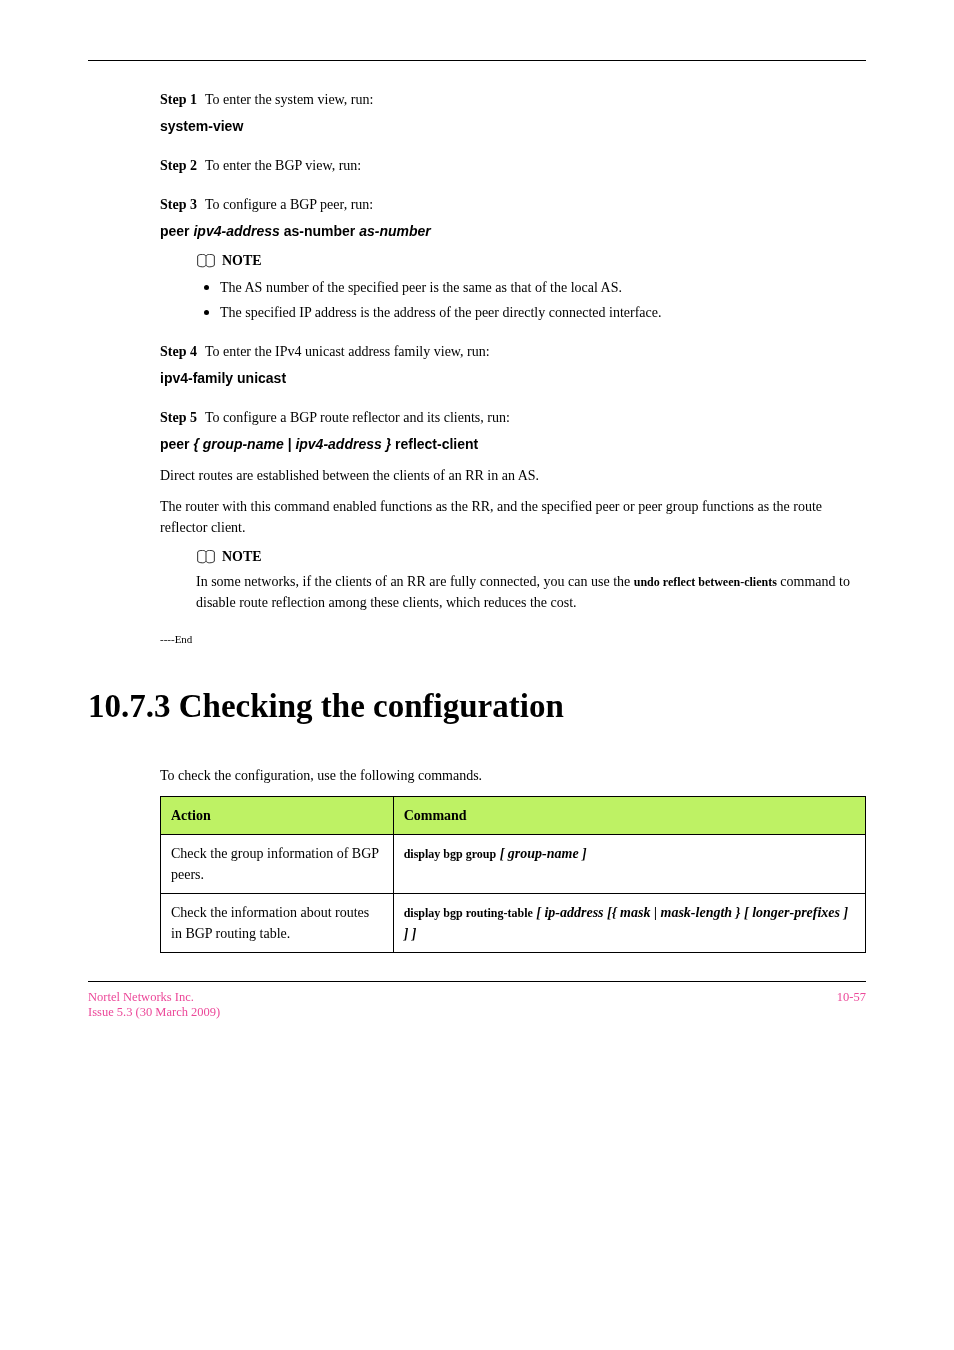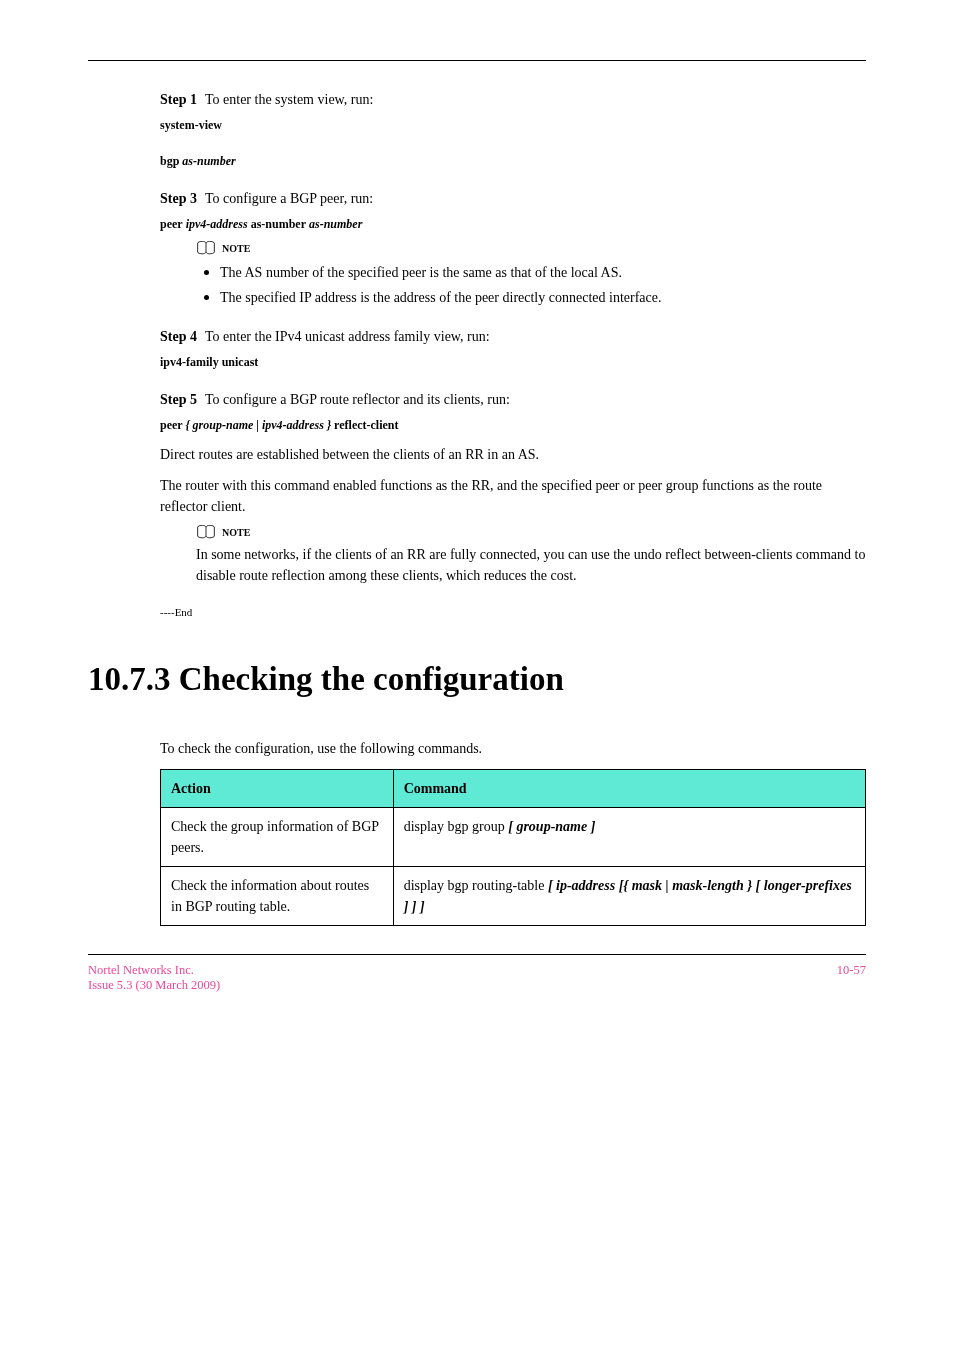--- a/index.html
+++ b/index.html
@@ -42,39 +42,40 @@
     margin-bottom: 4px;
   }
   .step-label {
     font-weight: bold;
     white-space: nowrap;
   }
   .step-description {
     flex: 1;
   }
   .command-line {
-    font-family: Liberation Serif, serif;
-    font-weight: bold;
-    font-size: 12px;
+    font-family: Liberation Sans, sans-serif;
+    font-weight: bold;
+    font-size: 14px;
     margin: 6px 0 4px 0;
   }
   .command-args {
     font-style: italic;
     font-weight: bold;
   }
   .note-block {
     margin-left: 36px;
     margin-top: 8px;
     margin-bottom: 10px;
   }
   .note-header {
     display: flex;
+    align-items: center;
     gap: 6px;
     font-weight: bold;
-    font-size: 10px;
+    font-size: 14px;
     margin-bottom: 4px;
   }
   .book-icon {
     width: 20px;
     height: 14px;
     flex-shrink: 0;
   }
   .bullets {
     margin: 4px 0 0 24px;
     padding: 0;
@@ -110,29 +111,29 @@
     font-size: 14px;
     margin-bottom: 10px;
   }
   table.config-table th, table.config-table td {
     border: 1px solid #000;
     padding: 8px 10px;
     text-align: left;
     vertical-align: top;
   }
   table.config-table th {
-    background: #5eead4;
+    background: #bef264;
     font-weight: bold;
   }
   .col-action { width: 33%; }
   .col-command { width: 67%; }
   .cmd-reg {
     font-family: "Times New Roman", Times, serif;
-    font-weight: normal;
-    font-size: 14px;
+    font-weight: bold;
+    font-size: 12px;
   }
   .cmd-opt {
     font-family: "Times New Roman", Times, serif;
     font-style: italic;
     font-weight: bold;
   }
   .footer {
     display: flex;
     justify-content: space-between;
     font-size: 12.5px;
@@ -152,22 +153,23 @@
 
     <div class="step-block">
       <div class="step-line">
         <span class="step-label">Step 1</span>
         <span class="step-description">To enter the system view, run:</span>
       </div>
       <div class="command-line">system-view</div>
     </div>
 
     <div class="step-block">
-      <div class="command-line">
-        <span>bgp</span><span class="command-args"> as-number</span>
+      <div class="step-line">
+        <span class="step-label">Step 2</span>
+        <span class="step-description">To enter the BGP view, run:</span>
       </div>
     </div>
 
     <div class="step-block">
       <div class="step-line">
         <span class="step-label">Step 3</span>
         <span class="step-description">To configure a BGP peer, run:</span>
       </div>
       <div class="command-line">
         <span>peer</span><span class="command-args"> ipv4-address</span><span> as-number</span><span class="command-args"> as-number</span>

